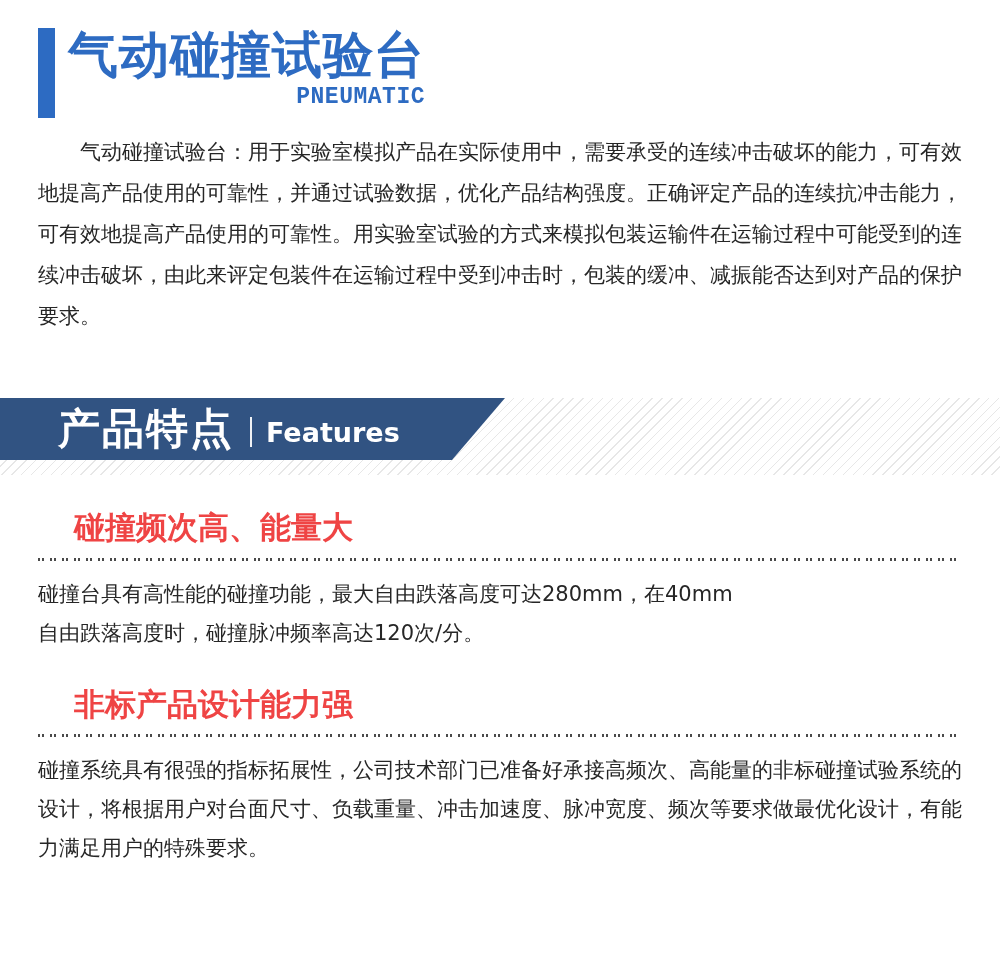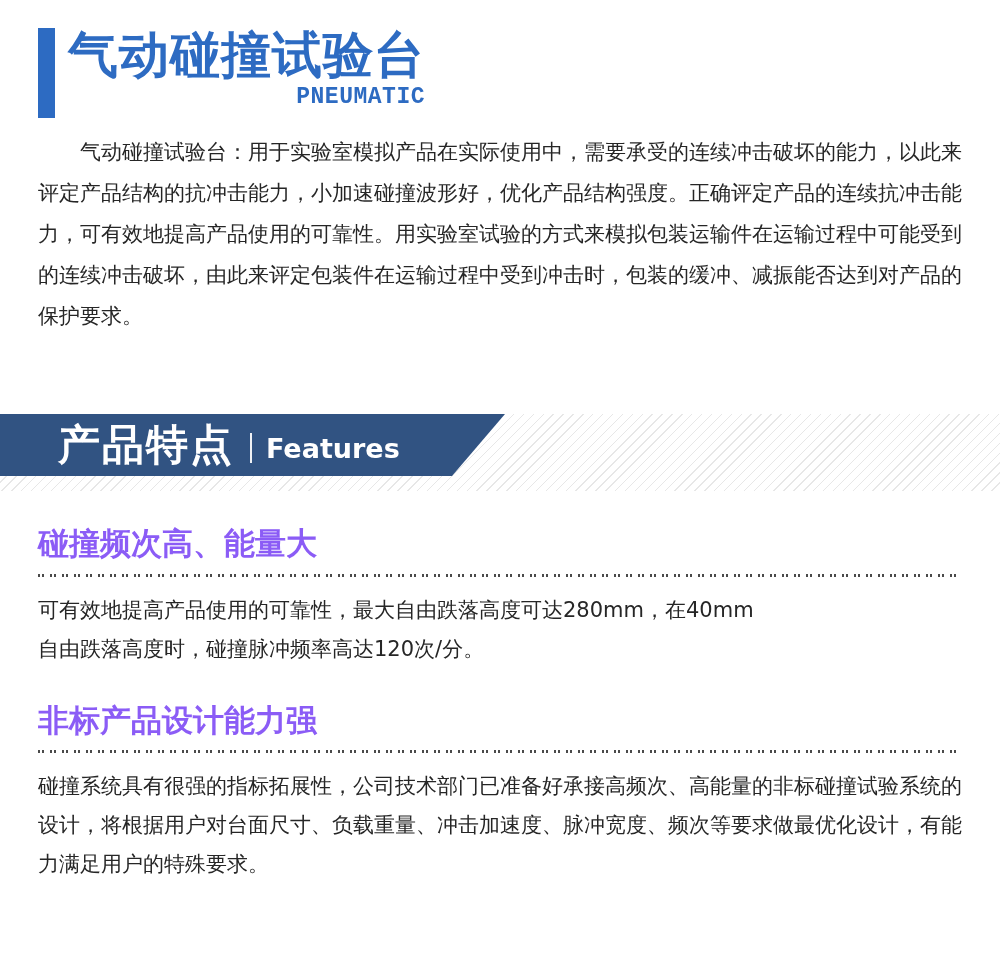--- a/index.html
+++ b/index.html
@@ -48,21 +48,21 @@
     margin: 14px 38px 0 38px;
     font-size: 21px;
     line-height: 41px;
     text-align: justify;
     text-indent: 2em;
     color: #262626;
   }
 
   
   .banner-band {
-    margin-top: 77px;
+    margin-top: 61px;
     width: 1000px;
     height: 77px;
     background: repeating-linear-gradient(
       135deg,
       #ffffff 0px, #ffffff 6px,
       #e7e7e7 6px, #e7e7e7 7px
     );
     position: relative;
   }
   .banner {
@@ -95,23 +95,24 @@
     font-weight: bold;
   }
 
   
   .features { margin: 35px 38px 0 38px; }
   .feature { margin-bottom: 34px; }
   .feature:last-child { margin-bottom: 0; }
   .feature-heading {
     font-size: 31px;
     font-weight: bold;
-    color: #8b5cf6;
+    color: #ef4444;
     line-height: 1.15;
     margin-bottom: 12px;
+    margin-left: 36px;
   }
   .feature-divider {
     height: 3px;
     background: repeating-linear-gradient(
       90deg,
       #4a4a4a 0px, #4a4a4a 2px,
       transparent 2px, transparent 4px,
       #4a4a4a 4px, #4a4a4a 6px,
       transparent 6px, transparent 12px
     );
@@ -129,36 +130,36 @@
 <body>
 
 <header class="header">
   <div class="accent-bar"></div>
   <div class="title-block">
     <h1 class="page-title">气动碰撞试验台</h1>
     <div class="page-subtitle">PNEUMATIC</div>
   </div>
 </header>
 
-<p class="intro">气动碰撞试验台：用于实验室模拟产品在实际使用中，需要承受的连续冲击破坏的能力，以此来评定产品结构的抗冲击能力，小加速碰撞波形好，优化产品结构强度。正确评定产品的连续抗冲击能力，可有效地提高产品使用的可靠性。用实验室试验的方式来模拟包装运输件在运输过程中可能受到的连续冲击破坏，由此来评定包装件在运输过程中受到冲击时，包装的缓冲、减振能否达到对产品的保护要求。</p>
+<p class="intro">气动碰撞试验台：用于实验室模拟产品在实际使用中，需要承受的连续冲击破坏的能力，可有效地提高产品使用的可靠性，并通过试验数据，优化产品结构强度。正确评定产品的连续抗冲击能力，可有效地提高产品使用的可靠性。用实验室试验的方式来模拟包装运输件在运输过程中可能受到的连续冲击破坏，由此来评定包装件在运输过程中受到冲击时，包装的缓冲、减振能否达到对产品的保护要求。</p>
 
 <div class="banner-band">
   <div class="banner">
     <span class="banner-title">产品特点</span>
     <span class="banner-divider"></span>
     <span class="banner-subtitle">Features</span>
   </div>
 </div>
 
 <main class="features">
 
   <section class="feature">
     <h2 class="feature-heading">碰撞频次高、能量大</h2>
     <div class="feature-divider"></div>
-    <p class="feature-body">可有效地提高产品使用的可靠性，最大自由跌落高度可达280mm，在40mm
+    <p class="feature-body">碰撞台具有高性能的碰撞功能，最大自由跌落高度可达280mm，在40mm
 自由跌落高度时，碰撞脉冲频率高达120次/分。</p>
   </section>
 
 
   <section class="feature">
     <h2 class="feature-heading">非标产品设计能力强</h2>
     <div class="feature-divider"></div>
     <p class="feature-body">碰撞系统具有很强的指标拓展性，公司技术部门已准备好承接高频次、高能量的非标碰撞试验系统的设计，将根据用户对台面尺寸、负载重量、冲击加速度、脉冲宽度、频次等要求做最优化设计，有能力满足用户的特殊要求。</p>
   </section>
 

